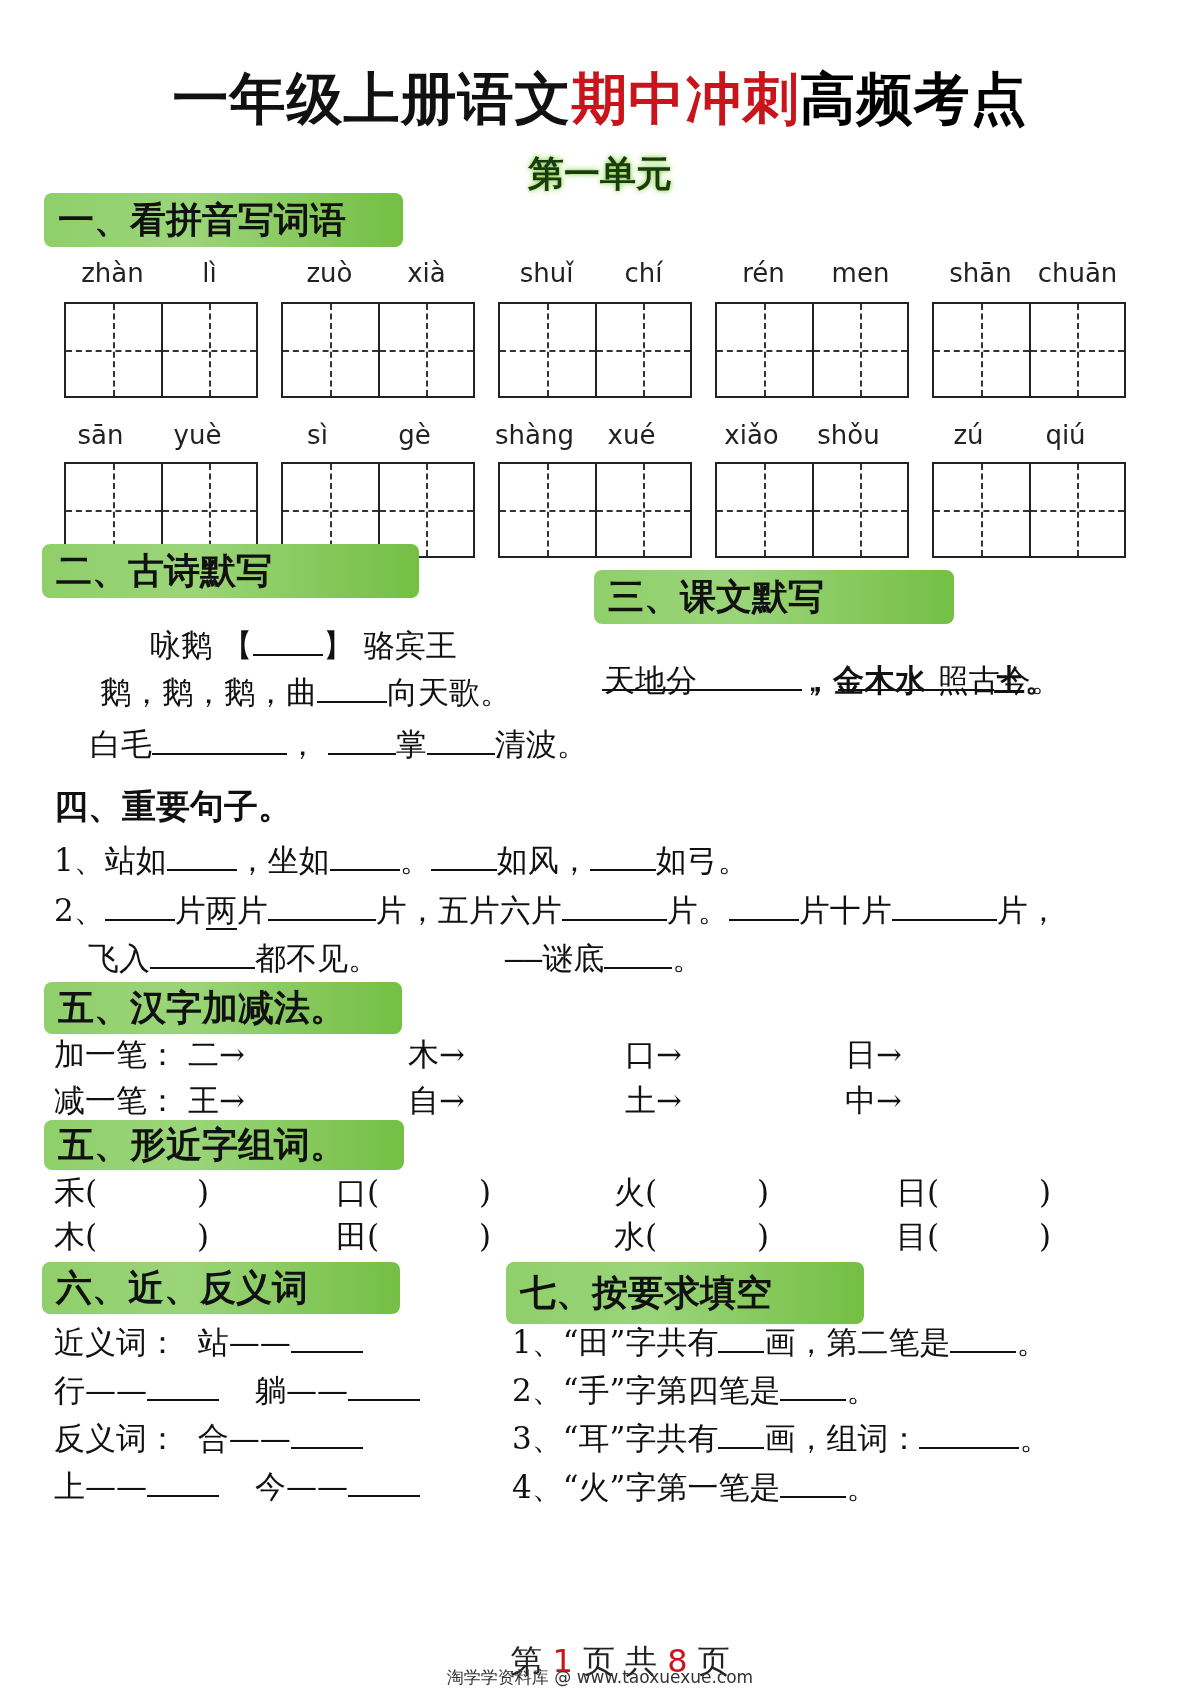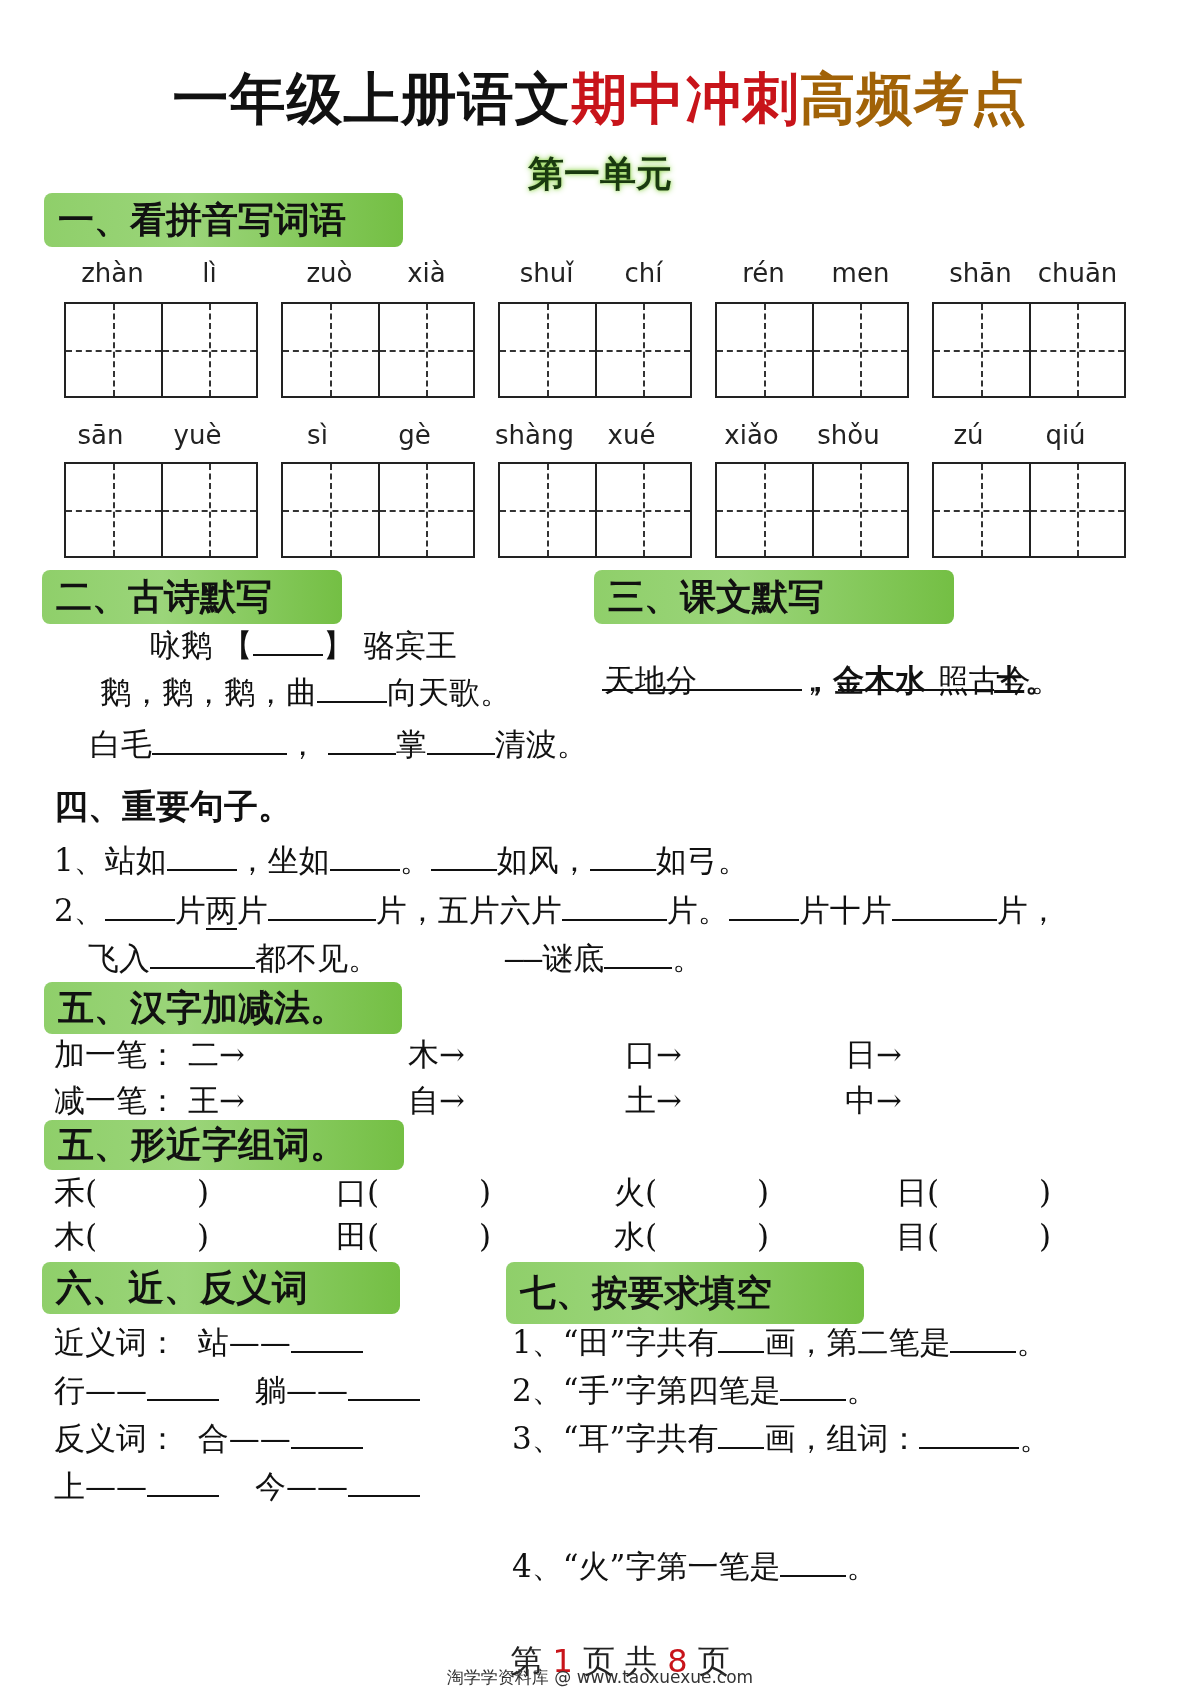--- a/index.html
+++ b/index.html
@@ -3,21 +3,21 @@
 <meta charset="utf-8">
 <style>
   * { box-sizing: border-box; margin: 0; padding: 0; }
   body { width: 1200px; height: 1696px; background: #ffffff; position: relative; overflow: hidden;
          font-family: "DejaVu Serif", "Liberation Serif", serif; color: #111; }
   .abs { position: absolute; }
   .title { left: 0; width: 1200px; top: 62px; text-align: center; font-family: "DejaVu Sans", sans-serif;
            font-weight: bold; font-size: 56px; letter-spacing: 1px; white-space: nowrap; }
   .title .t-black { color: #111; }
   .title .t-red { color: #c8141a; }
-  .title .t-gold { color: #a16207; }
+  .title .t-gold { color: #000000; }
   .subtitle { left: 0; width: 1200px; top: 150px; text-align: center; font-size: 36px; color: #1a3a10;
               text-shadow: 0 0 6px #8fd14f, 0 0 3px #b6ea85; font-weight: bold; }
   .sec-head { background: linear-gradient(90deg, #8fcf6a 0%, #9bd57a 40%, #74bf44 100%);
               border-radius: 8px; height: 54px; display: flex; align-items: center; padding-left: 14px;
               font-size: 36px; font-weight: bold; color: #111; white-space: nowrap; }
   .plain-head { font-size: 34px; font-weight: bold; white-space: nowrap; }
   .pinyin { font-family: "DejaVu Sans", sans-serif; font-size: 26px; color: #222; text-align: center; width: 97px; }
   .grid-pair { display: flex; border: 2px solid #222; width: 194px; height: 96px; }
   .cell { width: 96px; height: 92px; position: relative; }
   .cell + .cell { border-left: 2px solid #222; }
@@ -123,21 +123,21 @@
   <div class="grid-pair">
       <div class="cell"></div>
       <div class="cell"></div>
     </div>
   <div class="grid-pair">
       <div class="cell"></div>
       <div class="cell"></div>
     </div>
 </div>
 
-<div class="abs sec-head" style="left:42px; top:570px; width:300px;">二、古诗默写</div>
+<div class="abs sec-head" style="left:42px; top:544px; width:377px;">二、古诗默写</div>
 <div class="abs line" style="left:150px; top:625px;">
   <span>咏鹅</span>
   <span>【</span><span class="blank" style="width:70px"></span><span>】</span>
   <span>骆宾王</span>
 </div>
 <div class="abs line" style="left:100px; top:672px;">
   <span>鹅，鹅，鹅，曲</span><span class="blank" style="width:70px"></span><span>向天歌。</span>
 </div>
 <div class="abs line" style="left:90px; top:724px;">
   <span>白毛</span><span class="blank" style="width:135px"></span><span>，</span> <span class="blank" style="width:68px"></span><span>掌</span><span class="blank" style="width:68px"></span><span>清波。</span>
@@ -213,21 +213,21 @@
 <div class="abs sec-head" style="left:506px; top:1262px; width:358px; height:62px;">七、按要求填空</div>
 <div class="abs line" style="left:512px; top:1322px;">
   <span>1、“田”字共有</span><span class="blank" style="width:46px"></span><span>画，第二笔是</span><span class="blank" style="width:66px"></span><span>。</span>
 </div>
 <div class="abs line" style="left:512px; top:1370px;">
   <span>2、“手”字第四笔是</span><span class="blank" style="width:66px"></span><span>。</span>
 </div>
 <div class="abs line" style="left:512px; top:1418px;">
   <span>3、“耳”字共有</span><span class="blank" style="width:46px"></span><span>画，组词：</span><span class="blank" style="width:100px"></span><span>。</span>
 </div>
-<div class="abs line" style="left:512px; top:1546px;">
+<div class="abs line" style="left:512px; top:1467px;">
   <span>4、“火”字第一笔是</span><span class="blank" style="width:66px"></span><span>。</span>
 </div>
 
 <div class="abs footer">
   <span>第</span>
   <span class="num">1</span>
   <span>页 共</span>
   <span class="num">8</span>
   <span>页</span>
 </div>

